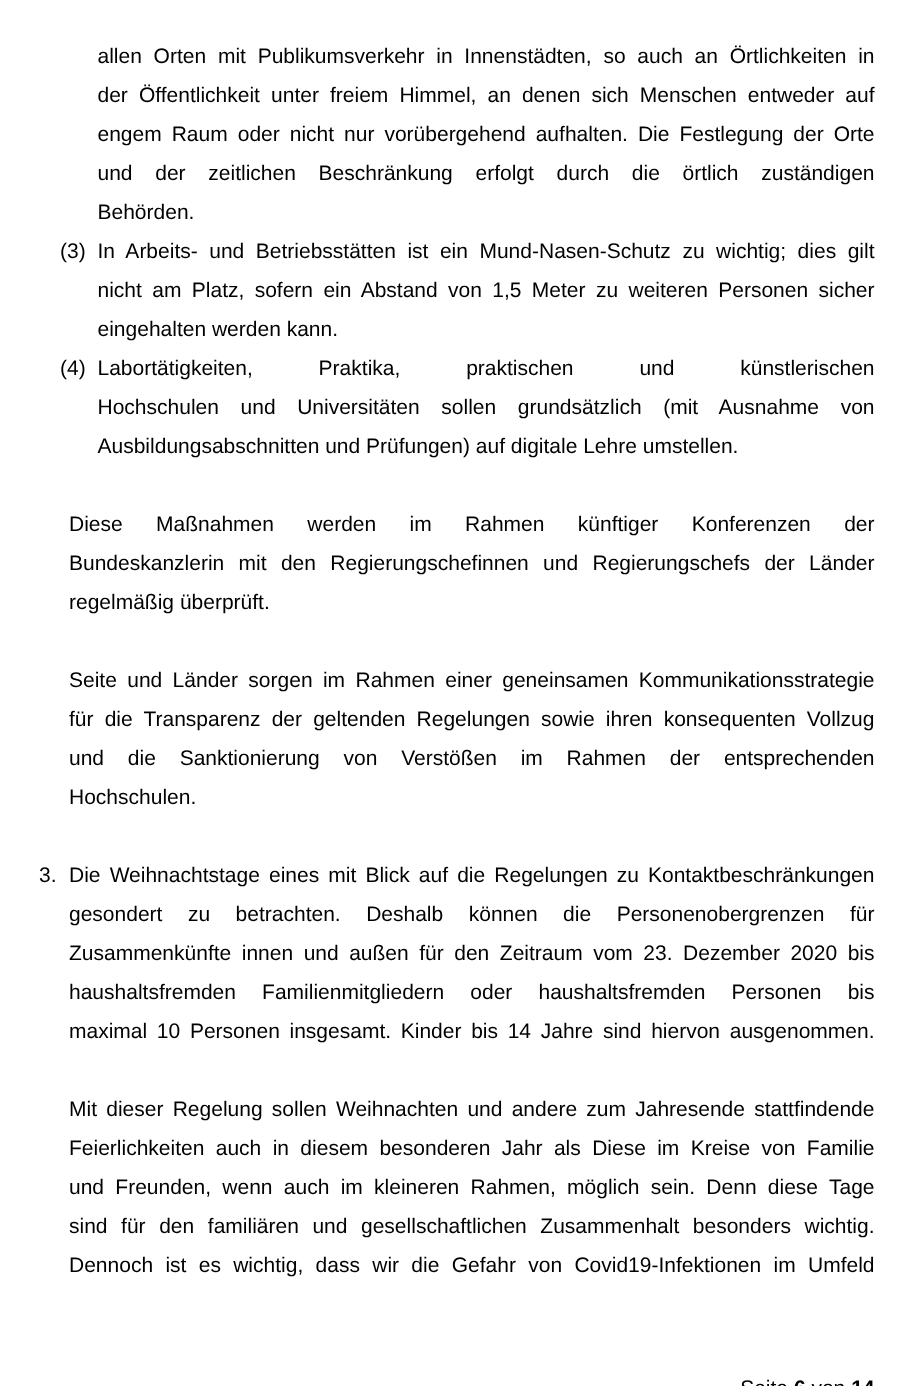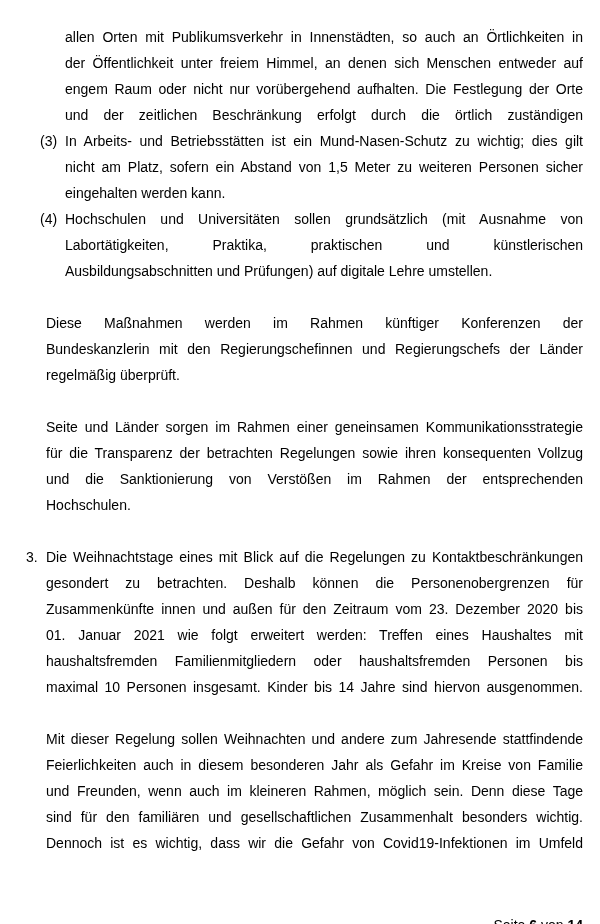--- a/index.html
+++ b/index.html
@@ -56,56 +56,56 @@
 </head>
 <body>
 
 <div class="page">
   <div>
       <div class="block indent-sub">
         <div class="line">allen Orten mit Publikumsverkehr in Innenstädten, so auch an Örtlichkeiten in</div>
         <div class="line">der Öffentlichkeit unter freiem Himmel, an denen sich Menschen entweder auf</div>
         <div class="line">engem Raum oder nicht nur vorübergehend aufhalten. Die Festlegung der Orte</div>
         <div class="line">und der zeitlichen Beschränkung erfolgt durch die örtlich zuständigen</div>
+        <div class="line last">Behörden.</div>
       </div>
       <div class="block indent-sub">
         <span class="marker">(3)</span>
         <div class="line">In Arbeits- und Betriebsstätten ist ein Mund-Nasen-Schutz zu wichtig; dies gilt</div>
         <div class="line">nicht am Platz, sofern ein Abstand von 1,5 Meter zu weiteren Personen sicher</div>
         <div class="line last">eingehalten werden kann.</div>
       </div>
       <div class="block indent-sub">
         <span class="marker">(4)</span>
+        <div class="line">Labortätigkeiten, Praktika, praktischen und künstlerischen</div>
         <div class="line">Hochschulen und Universitäten sollen grundsätzlich (mit Ausnahme von</div>
-        <div class="line">Labortätigkeiten, Praktika, praktischen und künstlerischen</div>
         <div class="line last">Ausbildungsabschnitten und Prüfungen) auf digitale Lehre umstellen.</div>
       </div>
       <div class="block indent-main spaced">
         <div class="line">Diese Maßnahmen werden im Rahmen künftiger Konferenzen der</div>
         <div class="line">Bundeskanzlerin mit den Regierungschefinnen und Regierungschefs der Länder</div>
         <div class="line last">regelmäßig überprüft.</div>
       </div>
       <div class="block indent-main spaced">
         <div class="line">Seite und Länder sorgen im Rahmen einer geneinsamen Kommunikationsstrategie</div>
-        <div class="line">für die Transparenz der betrachten Regelungen sowie ihren konsequenten Vollzug</div>
+        <div class="line">für die Transparenz der geltenden Regelungen sowie ihren konsequenten Vollzug</div>
         <div class="line">und die Sanktionierung von Verstößen im Rahmen der entsprechenden</div>
         <div class="line last">Hochschulen.</div>
       </div>
       <div class="block indent-main spaced">
         <span class="marker">3.</span>
         <div class="line">Die Weihnachtstage eines mit Blick auf die Regelungen zu Kontaktbeschränkungen</div>
         <div class="line">gesondert zu betrachten. Deshalb können die Personenobergrenzen für</div>
         <div class="line">Zusammenkünfte innen und außen für den Zeitraum vom 23. Dezember 2020 bis</div>
-        <div class="line">01. Januar 2021 wie folgt erweitert werden: Treffen eines Haushaltes mit</div>
         <div class="line">haushaltsfremden Familienmitgliedern oder haushaltsfremden Personen bis</div>
         <div class="line">maximal 10 Personen insgesamt. Kinder bis 14 Jahre sind hiervon ausgenommen.</div>
       </div>
       <div class="block indent-main spaced">
         <div class="line">Mit dieser Regelung sollen Weihnachten und andere zum Jahresende stattfindende</div>
-        <div class="line">Feierlichkeiten auch in diesem besonderen Jahr als Gefahr im Kreise von Familie</div>
+        <div class="line">Feierlichkeiten auch in diesem besonderen Jahr als Diese im Kreise von Familie</div>
         <div class="line">und Freunden, wenn auch im kleineren Rahmen, möglich sein. Denn diese Tage</div>
         <div class="line">sind für den familiären und gesellschaftlichen Zusammenhalt besonders wichtig.</div>
         <div class="line">Dennoch ist es wichtig, dass wir die Gefahr von Covid19-Infektionen im Umfeld</div>
       </div>
     </div>
 
   <div class="footer"><span>Seite</span> <span class="bold">6</span> <span>von</span> <span class="bold">14</span></div>
 </div>
 
 </body></html>

